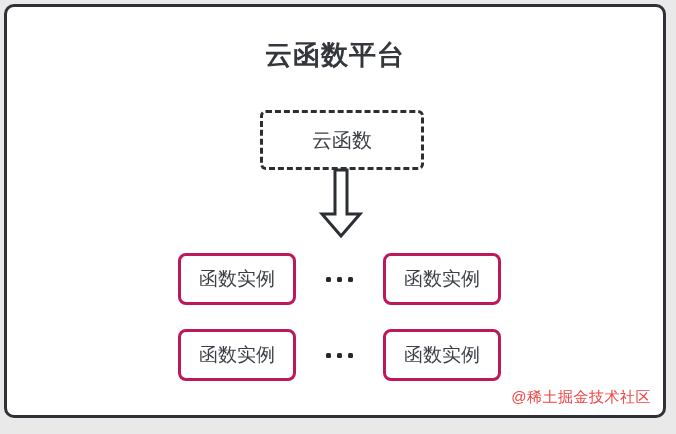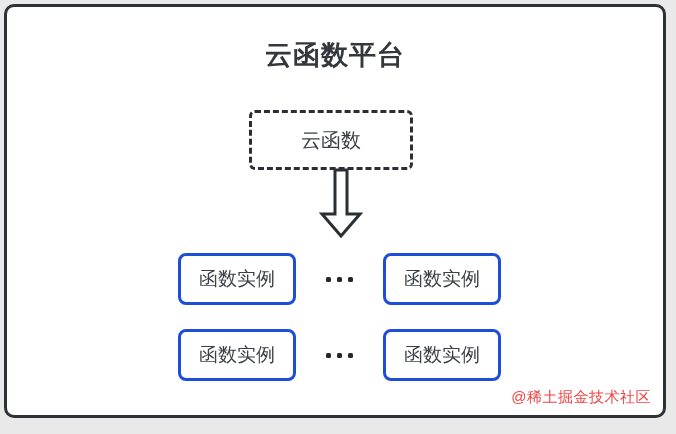--- a/index.html
+++ b/index.html
@@ -32,21 +32,21 @@
     top: 30px;
     width: 100%;
     text-align: center;
     font-size: 27px;
     font-weight: bold;
     color: #34373b;
     letter-spacing: 1px;
   }
   .source-box {
     position: absolute;
-    left: 242px;
+    left: 253px;
     top: 103px;
     width: 164px;
     height: 60px;
     box-sizing: border-box;
     border: 3px dashed #2b2e32;
     border-radius: 6px;
     background: #ffffff;
     display: flex;
     align-items: center;
     justify-content: center;
@@ -58,21 +58,21 @@
     left: 311px;
     top: 161px;
     width: 46px;
     height: 70px;
   }
   .instance-box {
     position: absolute;
     width: 118px;
     height: 52px;
     box-sizing: border-box;
-    border: 3px solid #1d4ed8;
+    border: 3px solid #be185d;
     border-radius: 8px;
     background: #ffffff;
     display: flex;
     align-items: center;
     justify-content: center;
     font-size: 19px;
     color: #3c4046;
   }
   .box-r1c1 { left: 171px; top: 246px; }
   .box-r1c2 { left: 376px; top: 246px; }

